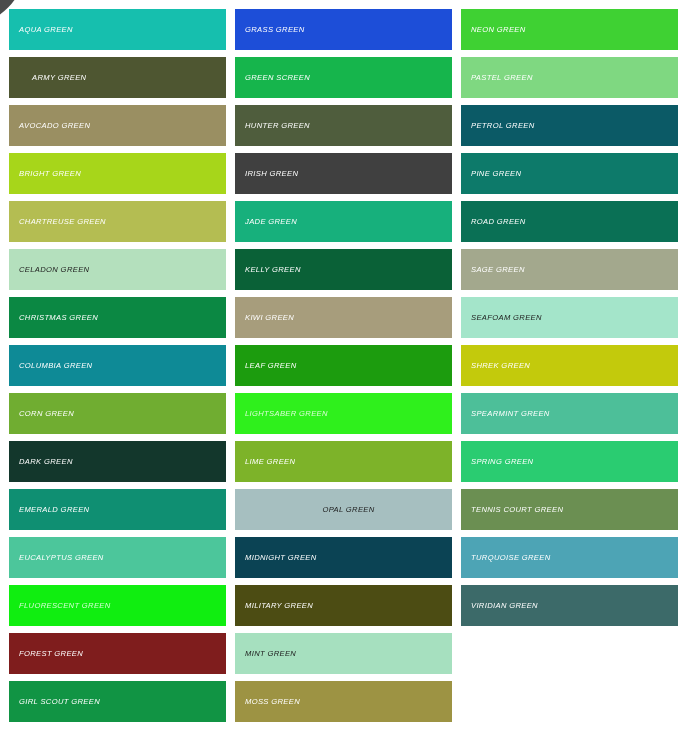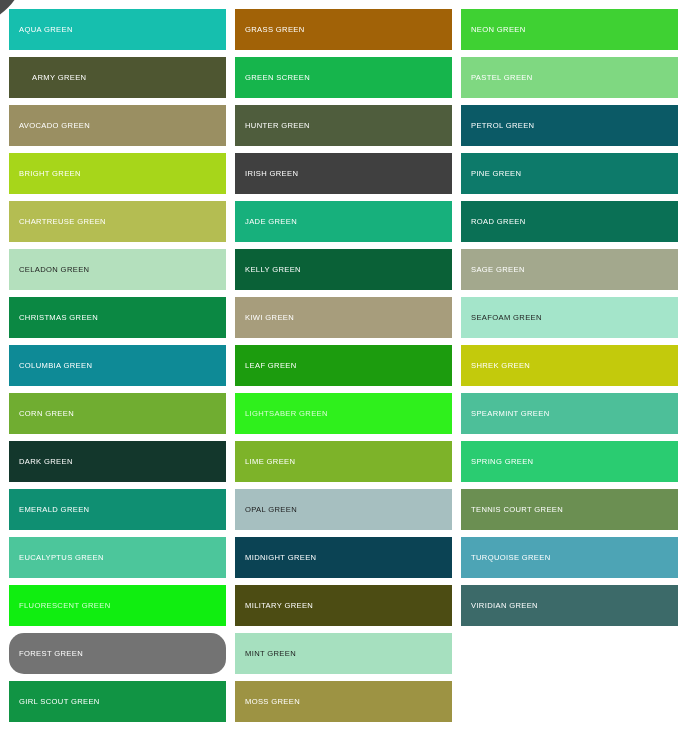--- a/index.html
+++ b/index.html
@@ -67,20 +67,21 @@
     position: relative;
   }
 
   .swatch-label {
     font-size: 7.6px;
     letter-spacing: 0.35px;
     font-weight: 500;
     text-transform: uppercase;
     white-space: nowrap;
     line-height: 1;
+    font-style: italic;
   }
 
   .light-text { color: #ffffff; }
   .dark-text  { color: #1c1c1c; }
   .muted-light-text { color: rgba(255,255,255,0.82); }
 </style>
 </head>
 <body>
 
 <div id="palette-page">
@@ -121,29 +122,29 @@
         </div>
         <div class="swatch" style="background: rgb(15, 143, 114);">
           <span class="swatch-label light-text">EMERALD GREEN</span>
         </div>
         <div class="swatch" style="background: rgb(76, 198, 155);">
           <span class="swatch-label light-text">EUCALYPTUS GREEN</span>
         </div>
         <div class="swatch" style="background: rgb(16, 238, 16);">
           <span class="swatch-label muted-light-text">FLUORESCENT GREEN</span>
         </div>
-        <div class="swatch" style="background: #737373; border-radius: 15px;">
+        <div class="swatch" style="background: #7f1d1d;">
           <span class="swatch-label light-text">FOREST GREEN</span>
         </div>
         <div class="swatch" style="background: rgb(17, 148, 68);">
           <span class="swatch-label light-text">GIRL SCOUT GREEN</span>
         </div>
       </div>
       <div class="swatch-column">
-        <div class="swatch" style="background: #a16207;">
+        <div class="swatch" style="background: #1d4ed8;">
           <span class="swatch-label light-text">GRASS GREEN</span>
         </div>
         <div class="swatch" style="background: rgb(22, 181, 76);">
           <span class="swatch-label light-text">GREEN SCREEN</span>
         </div>
         <div class="swatch" style="background: rgb(79, 93, 61);">
           <span class="swatch-label light-text">HUNTER GREEN</span>
         </div>
         <div class="swatch" style="background: #404040;">
           <span class="swatch-label light-text">IRISH GREEN</span>
@@ -159,21 +160,21 @@
         </div>
         <div class="swatch" style="background: rgb(28, 156, 14);">
           <span class="swatch-label light-text">LEAF GREEN</span>
         </div>
         <div class="swatch" style="background: rgb(47, 240, 28);">
           <span class="swatch-label muted-light-text">LIGHTSABER GREEN</span>
         </div>
         <div class="swatch" style="background: rgb(125, 179, 41);">
           <span class="swatch-label light-text">LIME GREEN</span>
         </div>
-        <div class="swatch" style="background: rgb(166, 191, 192);">
+        <div class="swatch" style="background: rgb(166, 191, 192); justify-content: center;">
           <span class="swatch-label dark-text">OPAL GREEN</span>
         </div>
         <div class="swatch" style="background: rgb(11, 67, 84);">
           <span class="swatch-label light-text">MIDNIGHT GREEN</span>
         </div>
         <div class="swatch" style="background: rgb(76, 76, 19);">
           <span class="swatch-label light-text">MILITARY GREEN</span>
         </div>
         <div class="swatch" style="background: rgb(166, 224, 191);">
           <span class="swatch-label dark-text">MINT GREEN</span>

